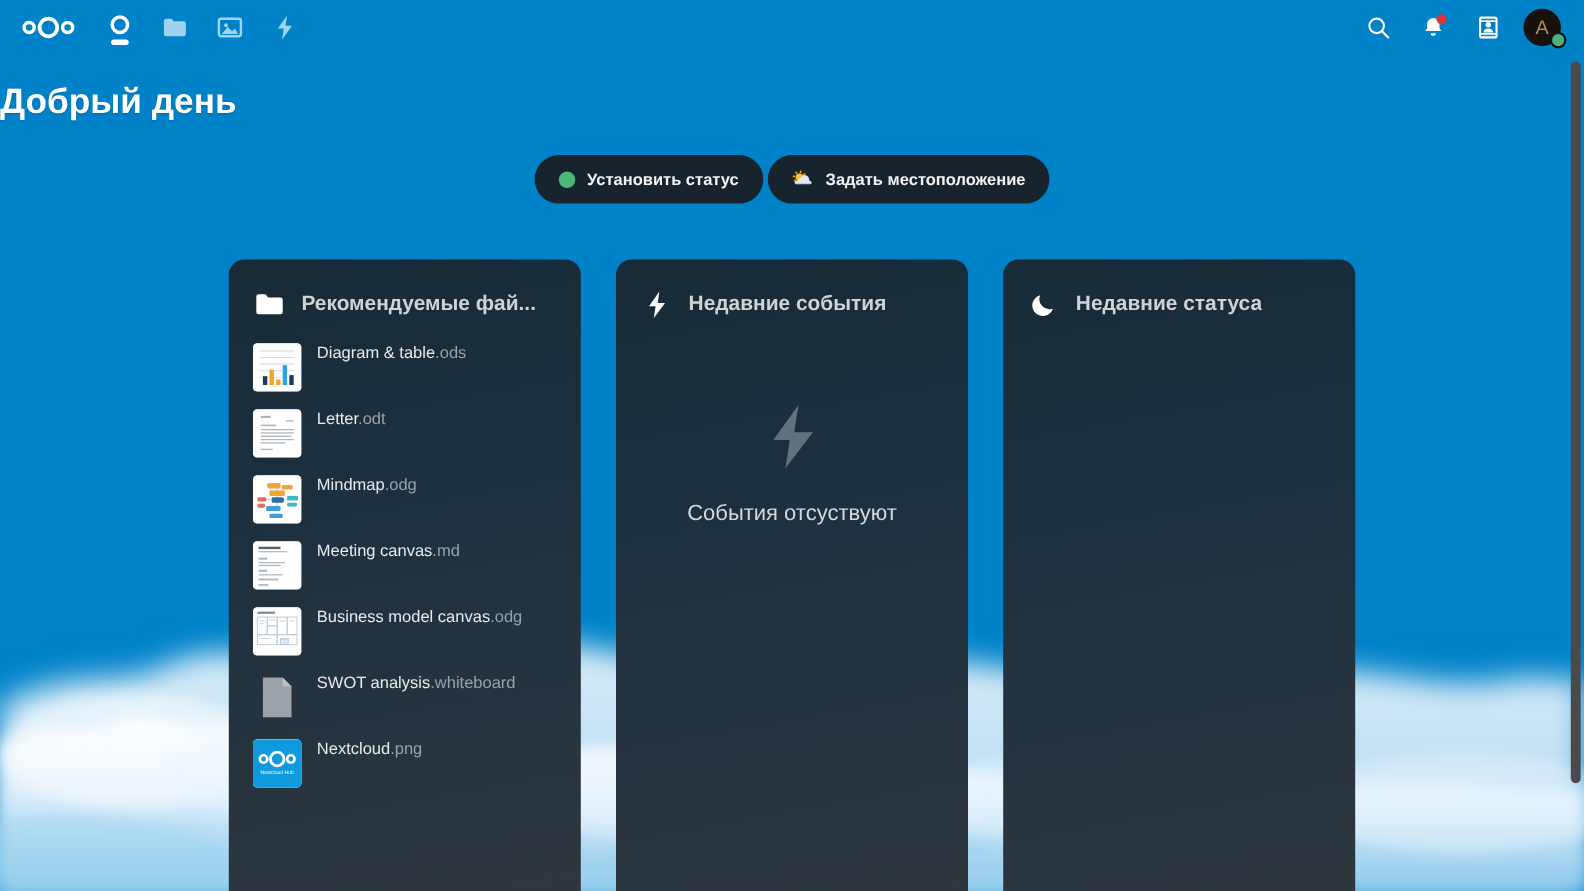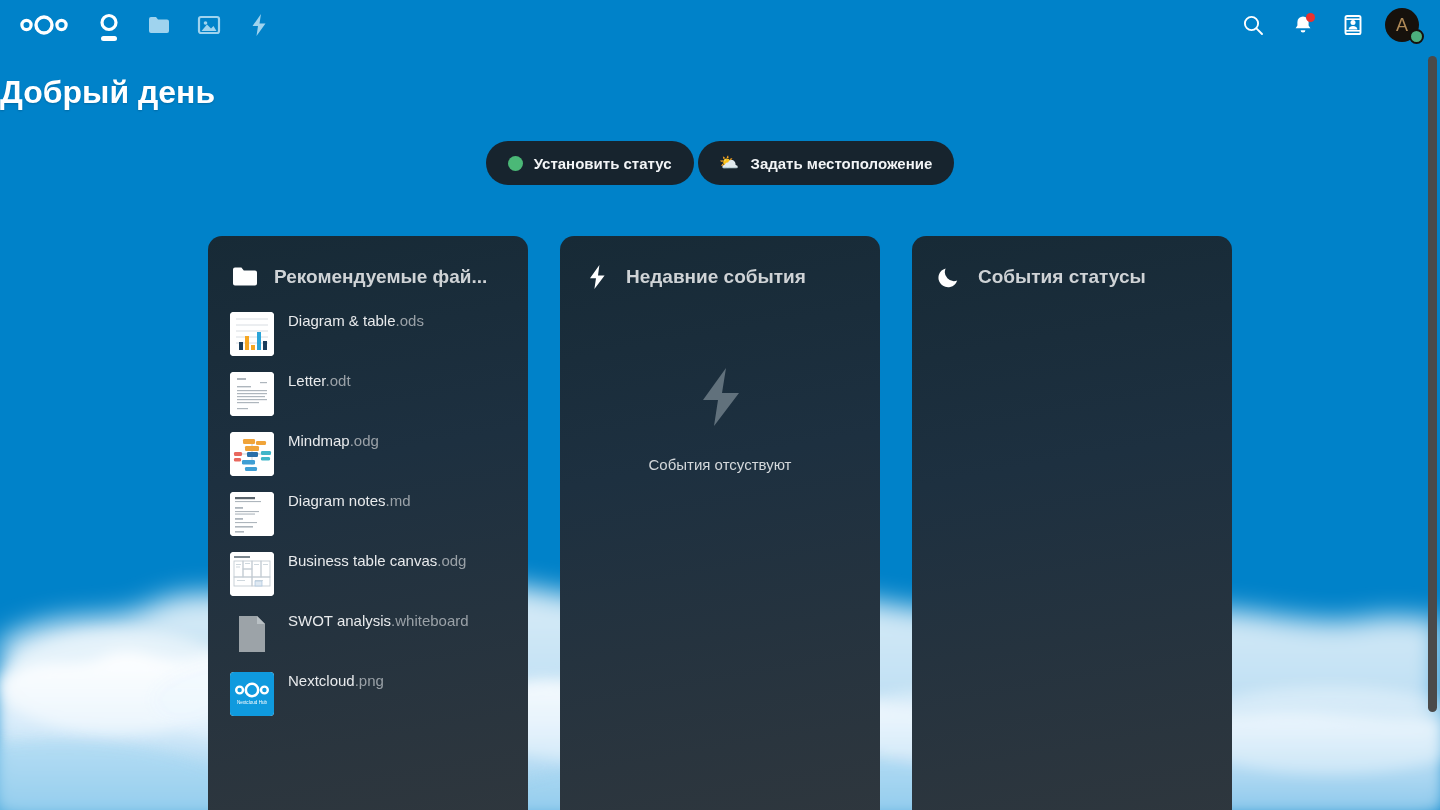--- a/index.html
+++ b/index.html
@@ -218,21 +218,21 @@
     align-items: center;
     padding-top: 66px;
   }
   .empty-ico {
     width: 62px; height: 62px;
     display: flex; align-items: center; justify-content: center;
     opacity: 0.62;
   }
   .empty-text {
     margin-top: 28px;
-    font-size: 15px;
+    font-size: 20px;
     color: #d4d8db;
     text-align: center;
   }
 
   
   .scrollbar-track {
     position: absolute;
     top: 50px; right: 0;
     width: 15px; bottom: 0;
     z-index: 60;
@@ -470,21 +470,21 @@
                 <rect x="5" y="15" width="8" height="1.8"></rect>
                 <rect x="5" y="19" width="24" height="1.1"></rect>
                   <rect x="5" y="21.5" width="20" height="1.1"></rect>
                 <rect x="5" y="26" width="8" height="1.8"></rect>
                 <rect x="5" y="30" width="22" height="1.1"></rect>
                 <rect x="5" y="34" width="18" height="1.6"></rect>
                 <rect x="5" y="39" width="9" height="1.6"></rect>
               </g>
             </svg>
           </span>
-          <span class="file-name"><span>Diagram notes</span><span class="file-ext">.md</span></span>
+          <span class="file-name"><span>Meeting canvas</span><span class="file-ext">.md</span></span>
         </div>
 
         <div class="file-row">
           <span class="thumb">
             <svg width="44" height="44" viewBox="0 0 44 44">
               <rect width="44" height="44" fill="#ffffff"></rect>
               <rect x="4" y="4" width="16" height="2" fill="#7d8890"></rect>
               <g fill="none" stroke="#c3ccd3" stroke-width="0.9">
                 <rect x="4" y="9" width="9" height="16"></rect>
                   <rect x="13" y="9" width="9" height="8"></rect>
@@ -499,21 +499,21 @@
                   <rect x="6" y="14.5" width="4" height="1"></rect>
                 <rect x="15" y="11" width="5" height="1"></rect>
                   <rect x="24" y="12" width="5" height="1"></rect>
                 <rect x="33" y="12" width="5" height="1"></rect>
                 <rect x="7" y="28" width="8" height="1"></rect>
                   <rect x="25" y="28" width="8" height="1"></rect>
               </g>
               <rect x="25" y="29" width="7" height="5" fill="#dfe9f2" stroke="#a9c4dd" stroke-width="0.7"></rect>
             </svg>
           </span>
-          <span class="file-name"><span>Business table canvas</span><span class="file-ext">.odg</span></span>
+          <span class="file-name"><span>Business model canvas</span><span class="file-ext">.odg</span></span>
         </div>
 
         <div class="file-row">
           <span class="thumb" style="background:transparent;">
             <svg width="44" height="44" viewBox="0 0 44 44">
               <path d="M9 4 h18 l8 8 v28 h-26 Z" fill="#9ca3a8"></path>
               <path d="M27 4 l8 8 h-8 Z" fill="#b9c0c4"></path>
             </svg>
           </span>
           <span class="file-name"><span>SWOT analysis</span><span class="file-ext">.whiteboard</span></span>
@@ -556,21 +556,21 @@
       </div>
     </div>
 
     <div class="widget tall">
       <div class="widget-head">
         <span class="w-ico">
           <svg width="24" height="24" viewBox="0 0 24 24">
             <path d="M20.2 15.6 A9.2 9.2 0 0 1 8.6 3.4 A9.6 9.6 0 1 0 20.2 15.6 Z" fill="#ffffff"></path>
           </svg>
         </span>
-        <span class="widget-title">События статусы</span>
+        <span class="widget-title">Недавние статуса</span>
       </div>
     </div>
 
   </div>
 </div>
 
 <div class="scrollbar-track">
   <div class="scrollbar-thumb"></div>
 </div>
 

